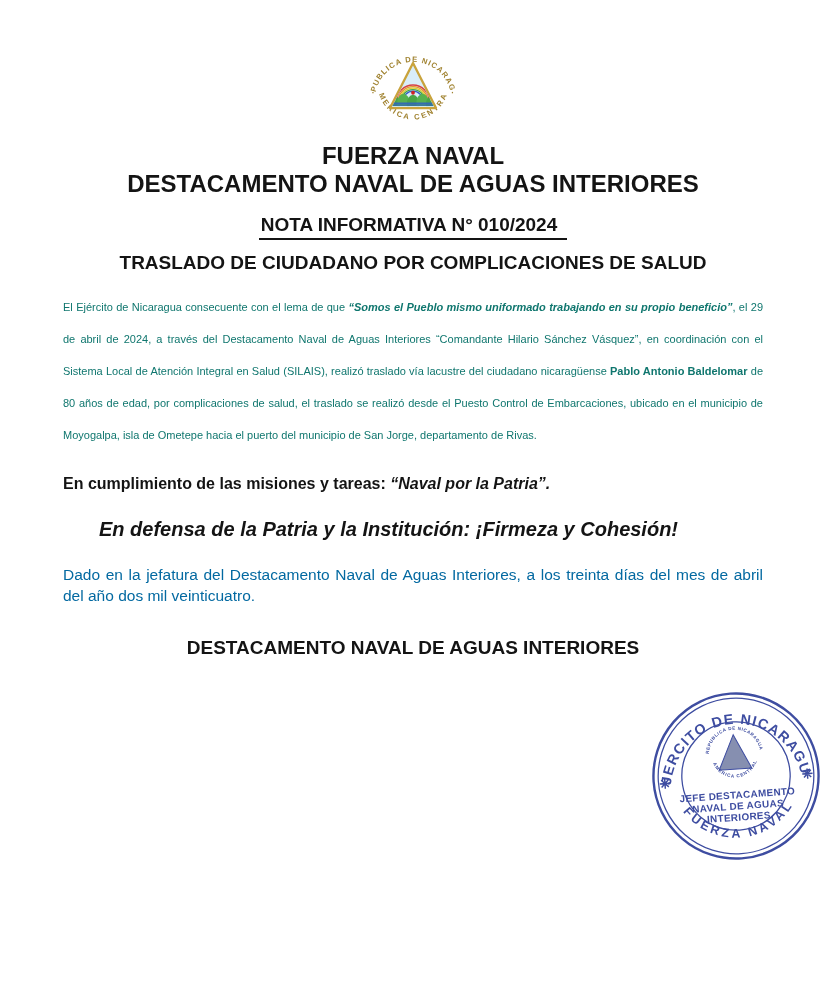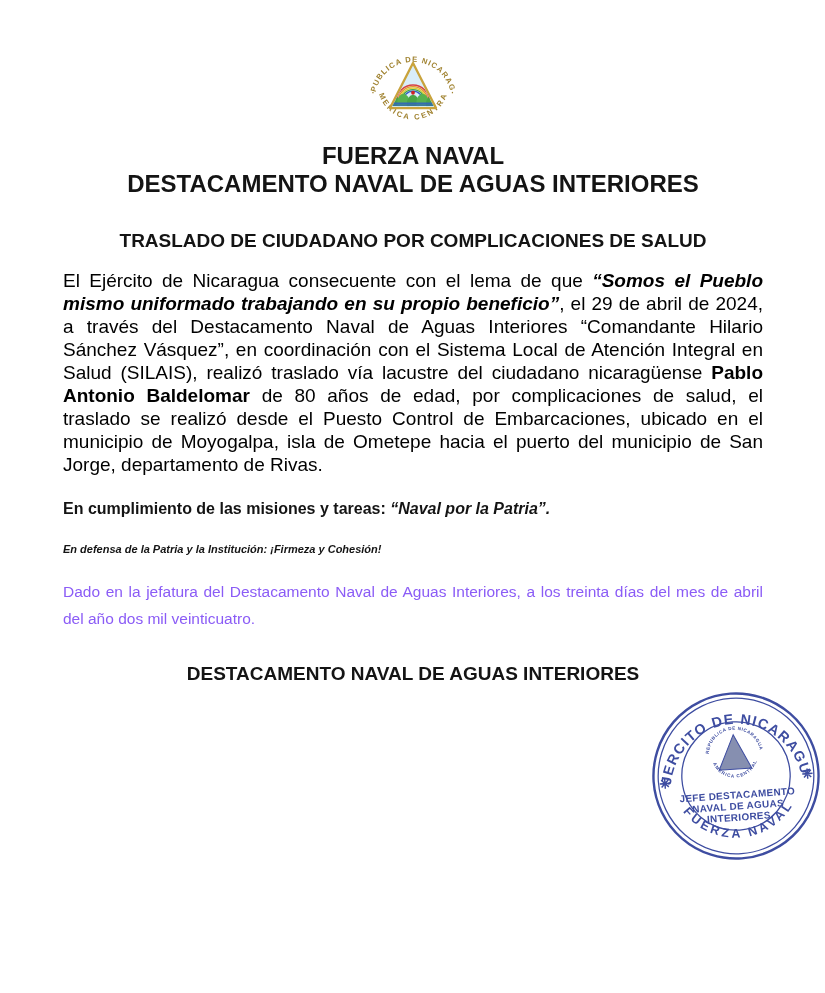--- a/index.html
+++ b/index.html
@@ -13,29 +13,29 @@
   .emblem-wrap { text-align:center; height:92px; }
 
   .org-titles { text-align:center; font-weight:bold; font-size:24px; line-height:28px; margin-top:10px; color:#141414; }
 
   .note-line { text-align:center; margin-top:16px; }
   .note-line .underlined {
     display:inline-block; font-weight:bold; font-size:19px;
     border-bottom:2px solid #141414; padding:0 10px 2px 2px; color:#141414;
   }
 
-  .subject { text-align:center; font-weight:bold; font-size:19px; margin-top:32px; color:#141414; }
+  .subject { text-align:center; font-weight:bold; font-size:19px; margin-top:12px; color:#141414; }
 
-  .bpar { margin-top:17px; font-size:19px; line-height:23px; text-align:justify; color:#000000; }
+  .bpar { margin-top:17px; font-size:11px; line-height:32px; text-align:justify; color:#0f766e; }
   .seg-b  { font-weight:bold; }
   .seg-bi { font-weight:bold; font-style:italic; }
 
   .p2 { margin-top:24px; font-size:16px; color:#141414; }
-  .p3 { margin-top:25px; font-size:11px; color:#141414; }
-  .p4 { margin-top:23px; font-size:15.5px; line-height:27px; text-align:justify; color:#8b5cf6; }
+  .p3 { margin-top:25px; font-size:20px; color:#141414;margin-left:36px; }
+  .p4 { margin-top:23px; font-size:15.5px; line-height:21px; text-align:justify; color:#0369a1; }
 
   .footer-sig { margin-top:30px; text-align:center; font-weight:bold; font-size:19px; line-height:23px; color:#141414; }
 
   .seal {
     position:absolute; left:650px; top:690px; width:172px; height:172px;
     transform:rotate(-4deg); opacity:0.93; pointer-events:none;
   }
 </style>
 </head>
 <body>
@@ -78,20 +78,23 @@
         <circle cx="50" cy="55" r="2" fill="#cf2222"></circle>
       </g>
     </svg>
   </div>
 
   <div class="org-titles">
     <div>FUERZA NAVAL</div>
     <div>DESTACAMENTO NAVAL DE AGUAS INTERIORES</div>
   </div>
 
+  <div class="note-line">
+    <span class="underlined">NOTA INFORMATIVA N° 010/2024</span>
+  </div>
 
   <div class="subject">TRASLADO DE CIUDADANO POR COMPLICACIONES DE SALUD</div>
 
   <p class="bpar"><span>El Ejército de Nicaragua consecuente con el lema de que </span><span class="seg-bi">“Somos el Pueblo mismo uniformado trabajando en su propio beneficio”</span><span>, el 29 de abril de 2024, a través del Destacamento Naval de Aguas Interiores “Comandante Hilario Sánchez Vásquez”, en coordinación con el Sistema Local de Atención Integral en Salud (SILAIS), realizó traslado vía lacustre del ciudadano nicaragüense </span><span class="seg-b">Pablo Antonio Baldelomar</span><span> de 80 años de edad, por complicaciones de salud, el traslado se realizó desde el Puesto Control de Embarcaciones, ubicado en el municipio de Moyogalpa, isla de Ometepe hacia el puerto del municipio de San Jorge, departamento de Rivas.</span></p>
 
   <p class="p2"><span class="seg-b">En cumplimiento de las misiones y tareas: </span><span class="seg-bi">“Naval por la Patria”.</span></p>
 
   <p class="p3"><span class="seg-bi">En defensa de la Patria y la Institución: ¡Firmeza y Cohesión!</span></p>
 
   <p class="p4"><span>Dado en la jefatura del Destacamento Naval de Aguas Interiores, a los treinta días del mes de abril del año dos mil veinticuatro.</span></p>

